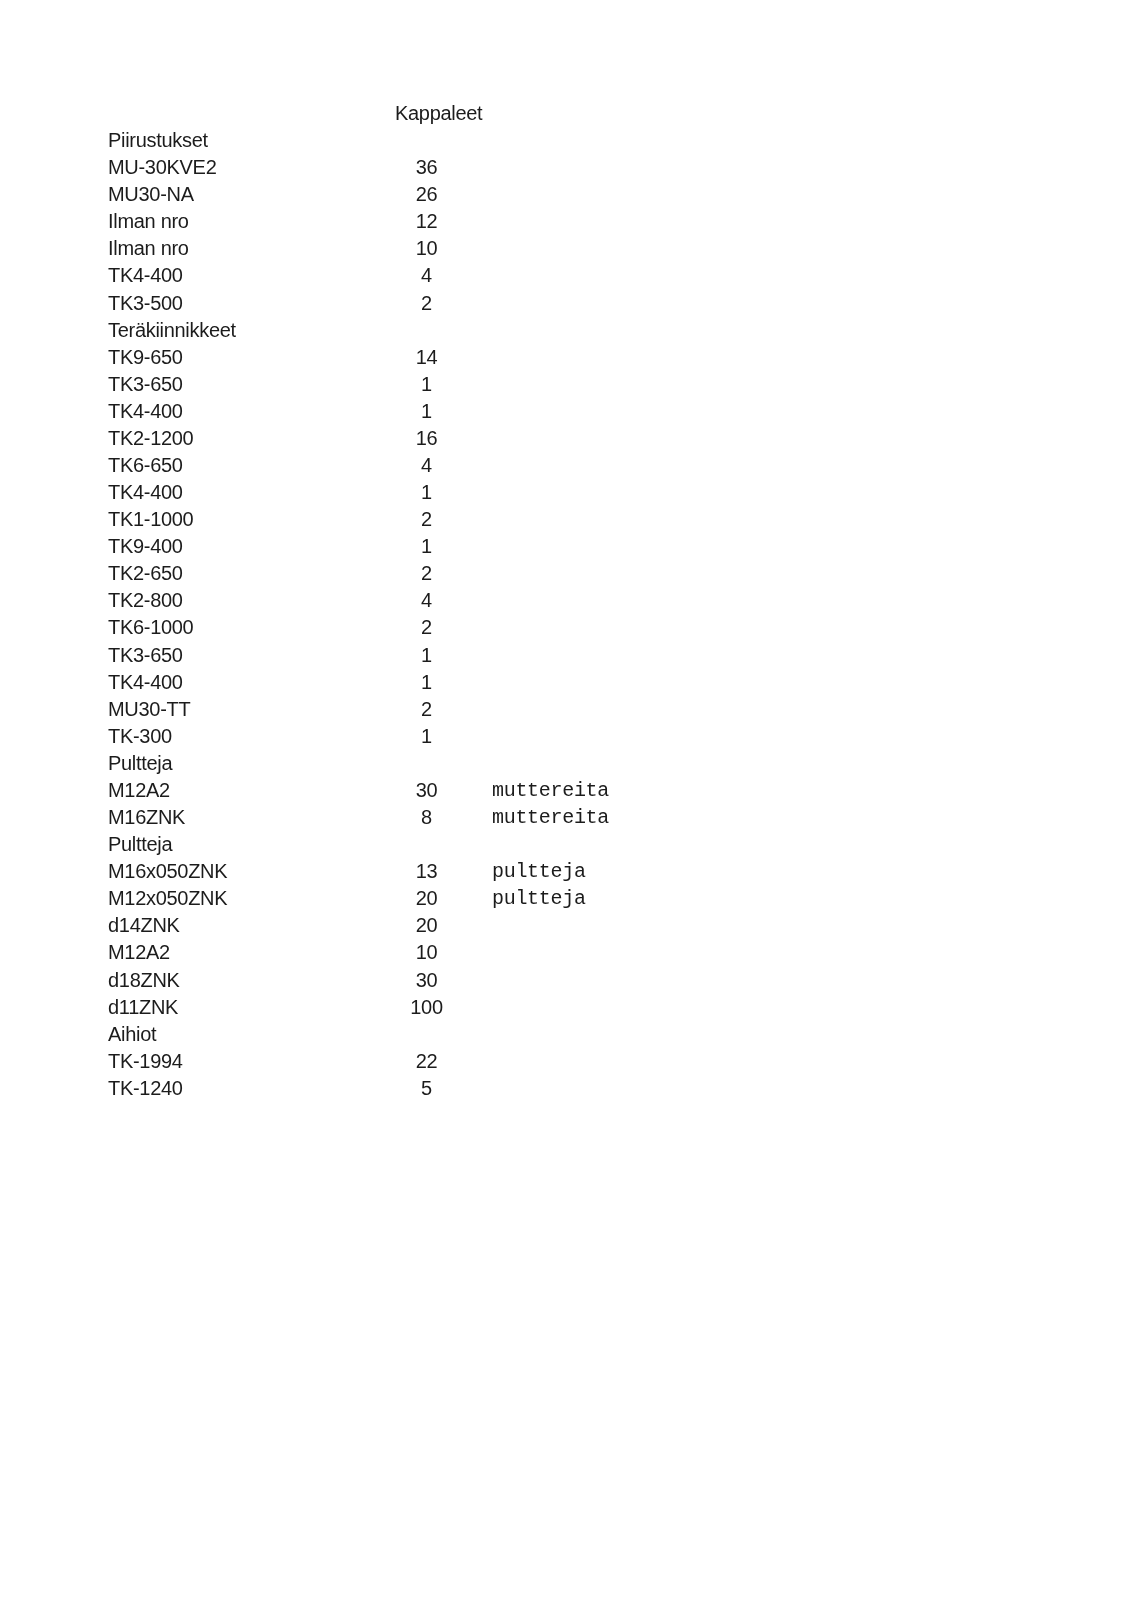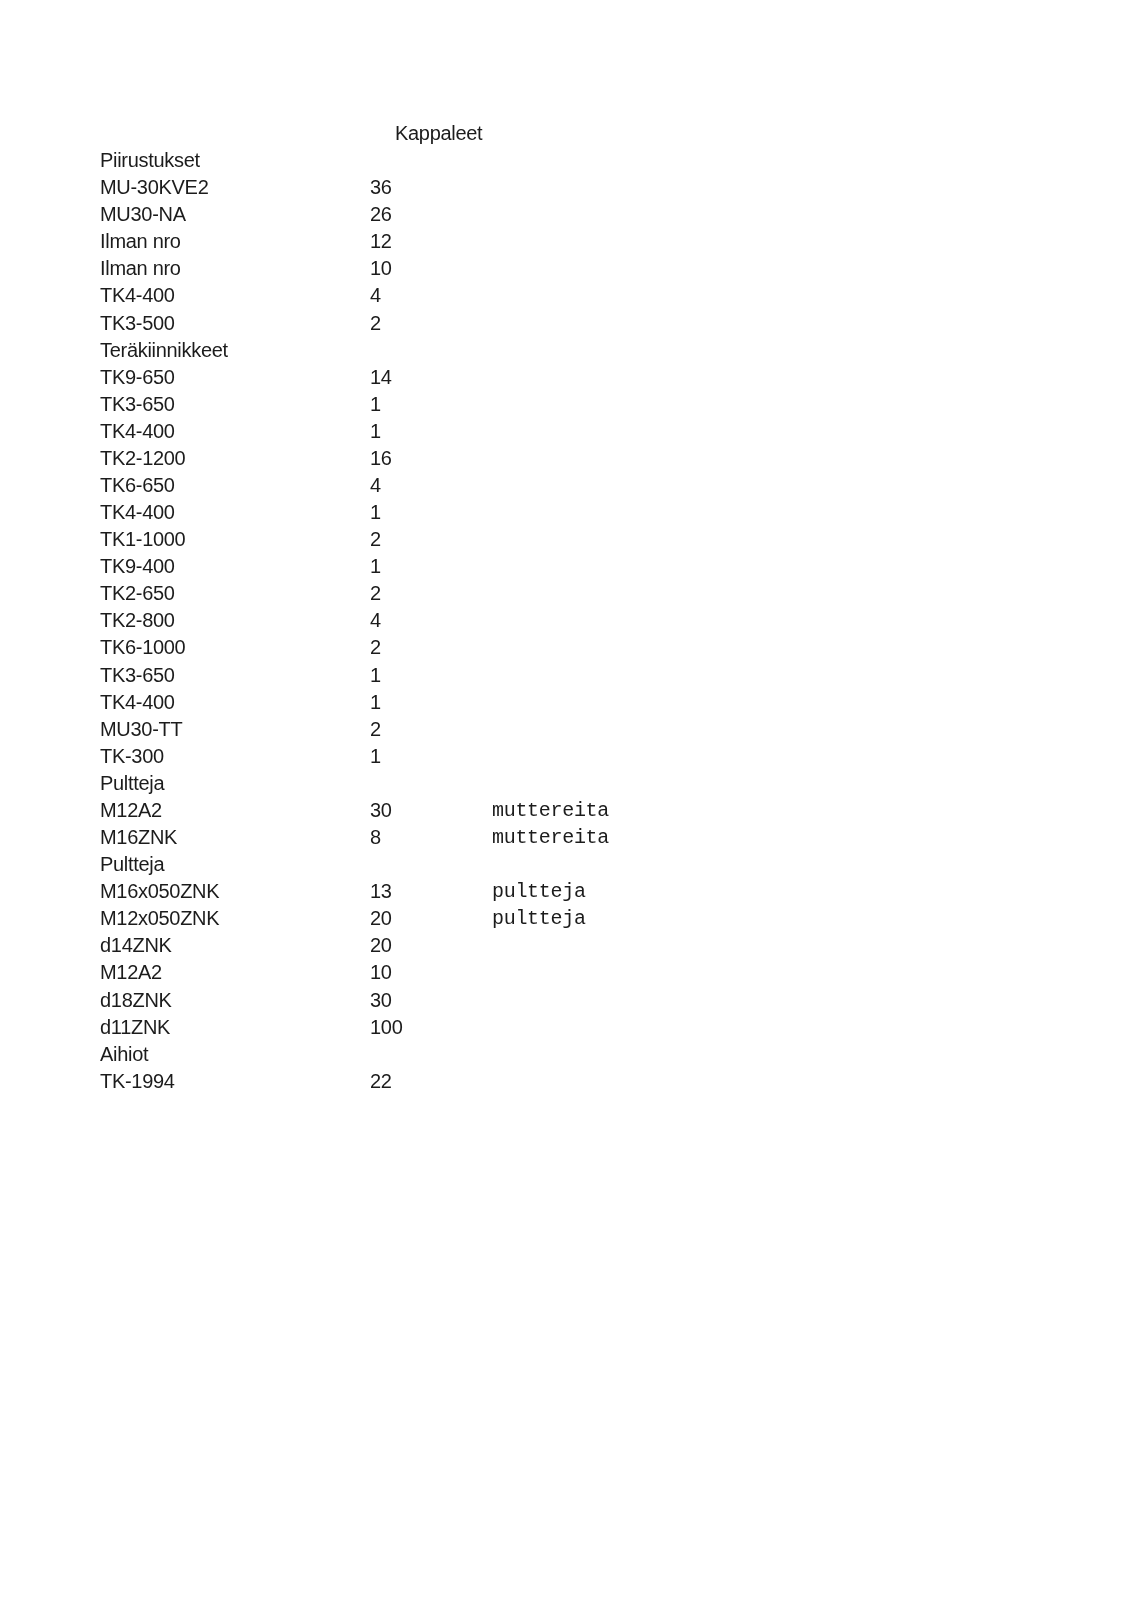--- a/index.html
+++ b/index.html
@@ -16,39 +16,38 @@
     font-family: "Liberation Sans", sans-serif;
     color: #1c1c1c;
   }
   .sheet {
     position: absolute;
     left: 100px;
     top: 100px;
     width: 930px;
     font-size: 20px;
     letter-spacing: -0.3px;
-    margin-top: 20px;
   }
   .row {
     position: relative;
     height: 27.08px;
     line-height: 27.08px;
     white-space: nowrap;
   }
   .row .label {
     position: absolute;
-    left: 0;
+    left: 8px;
     top: 0;
   }
   .row .value {
     position: absolute;
     left: 270px;
     top: 0;
     width: 113px;
-    text-align: left;
+    text-align: center;
   }
   .row .unit {
     position: absolute;
     left: 392px;
     top: 0;
     font-family: Liberation Mono, monospace;
   }
   .header-row .col-head {
     position: absolute;
     left: 295px;
@@ -195,14 +194,18 @@
         <span class="label">d11ZNK</span>
         <span class="value">100</span>
       </div>
       <div class="row">
         <span class="label">Aihiot</span>
       </div>
       <div class="row">
         <span class="label">TK-1994</span>
         <span class="value">22</span>
       </div>
+      <div class="row">
+        <span class="label">TK-1240</span>
+        <span class="value">5</span>
+      </div>
     </div>
 </div>
 
 </body></html>

